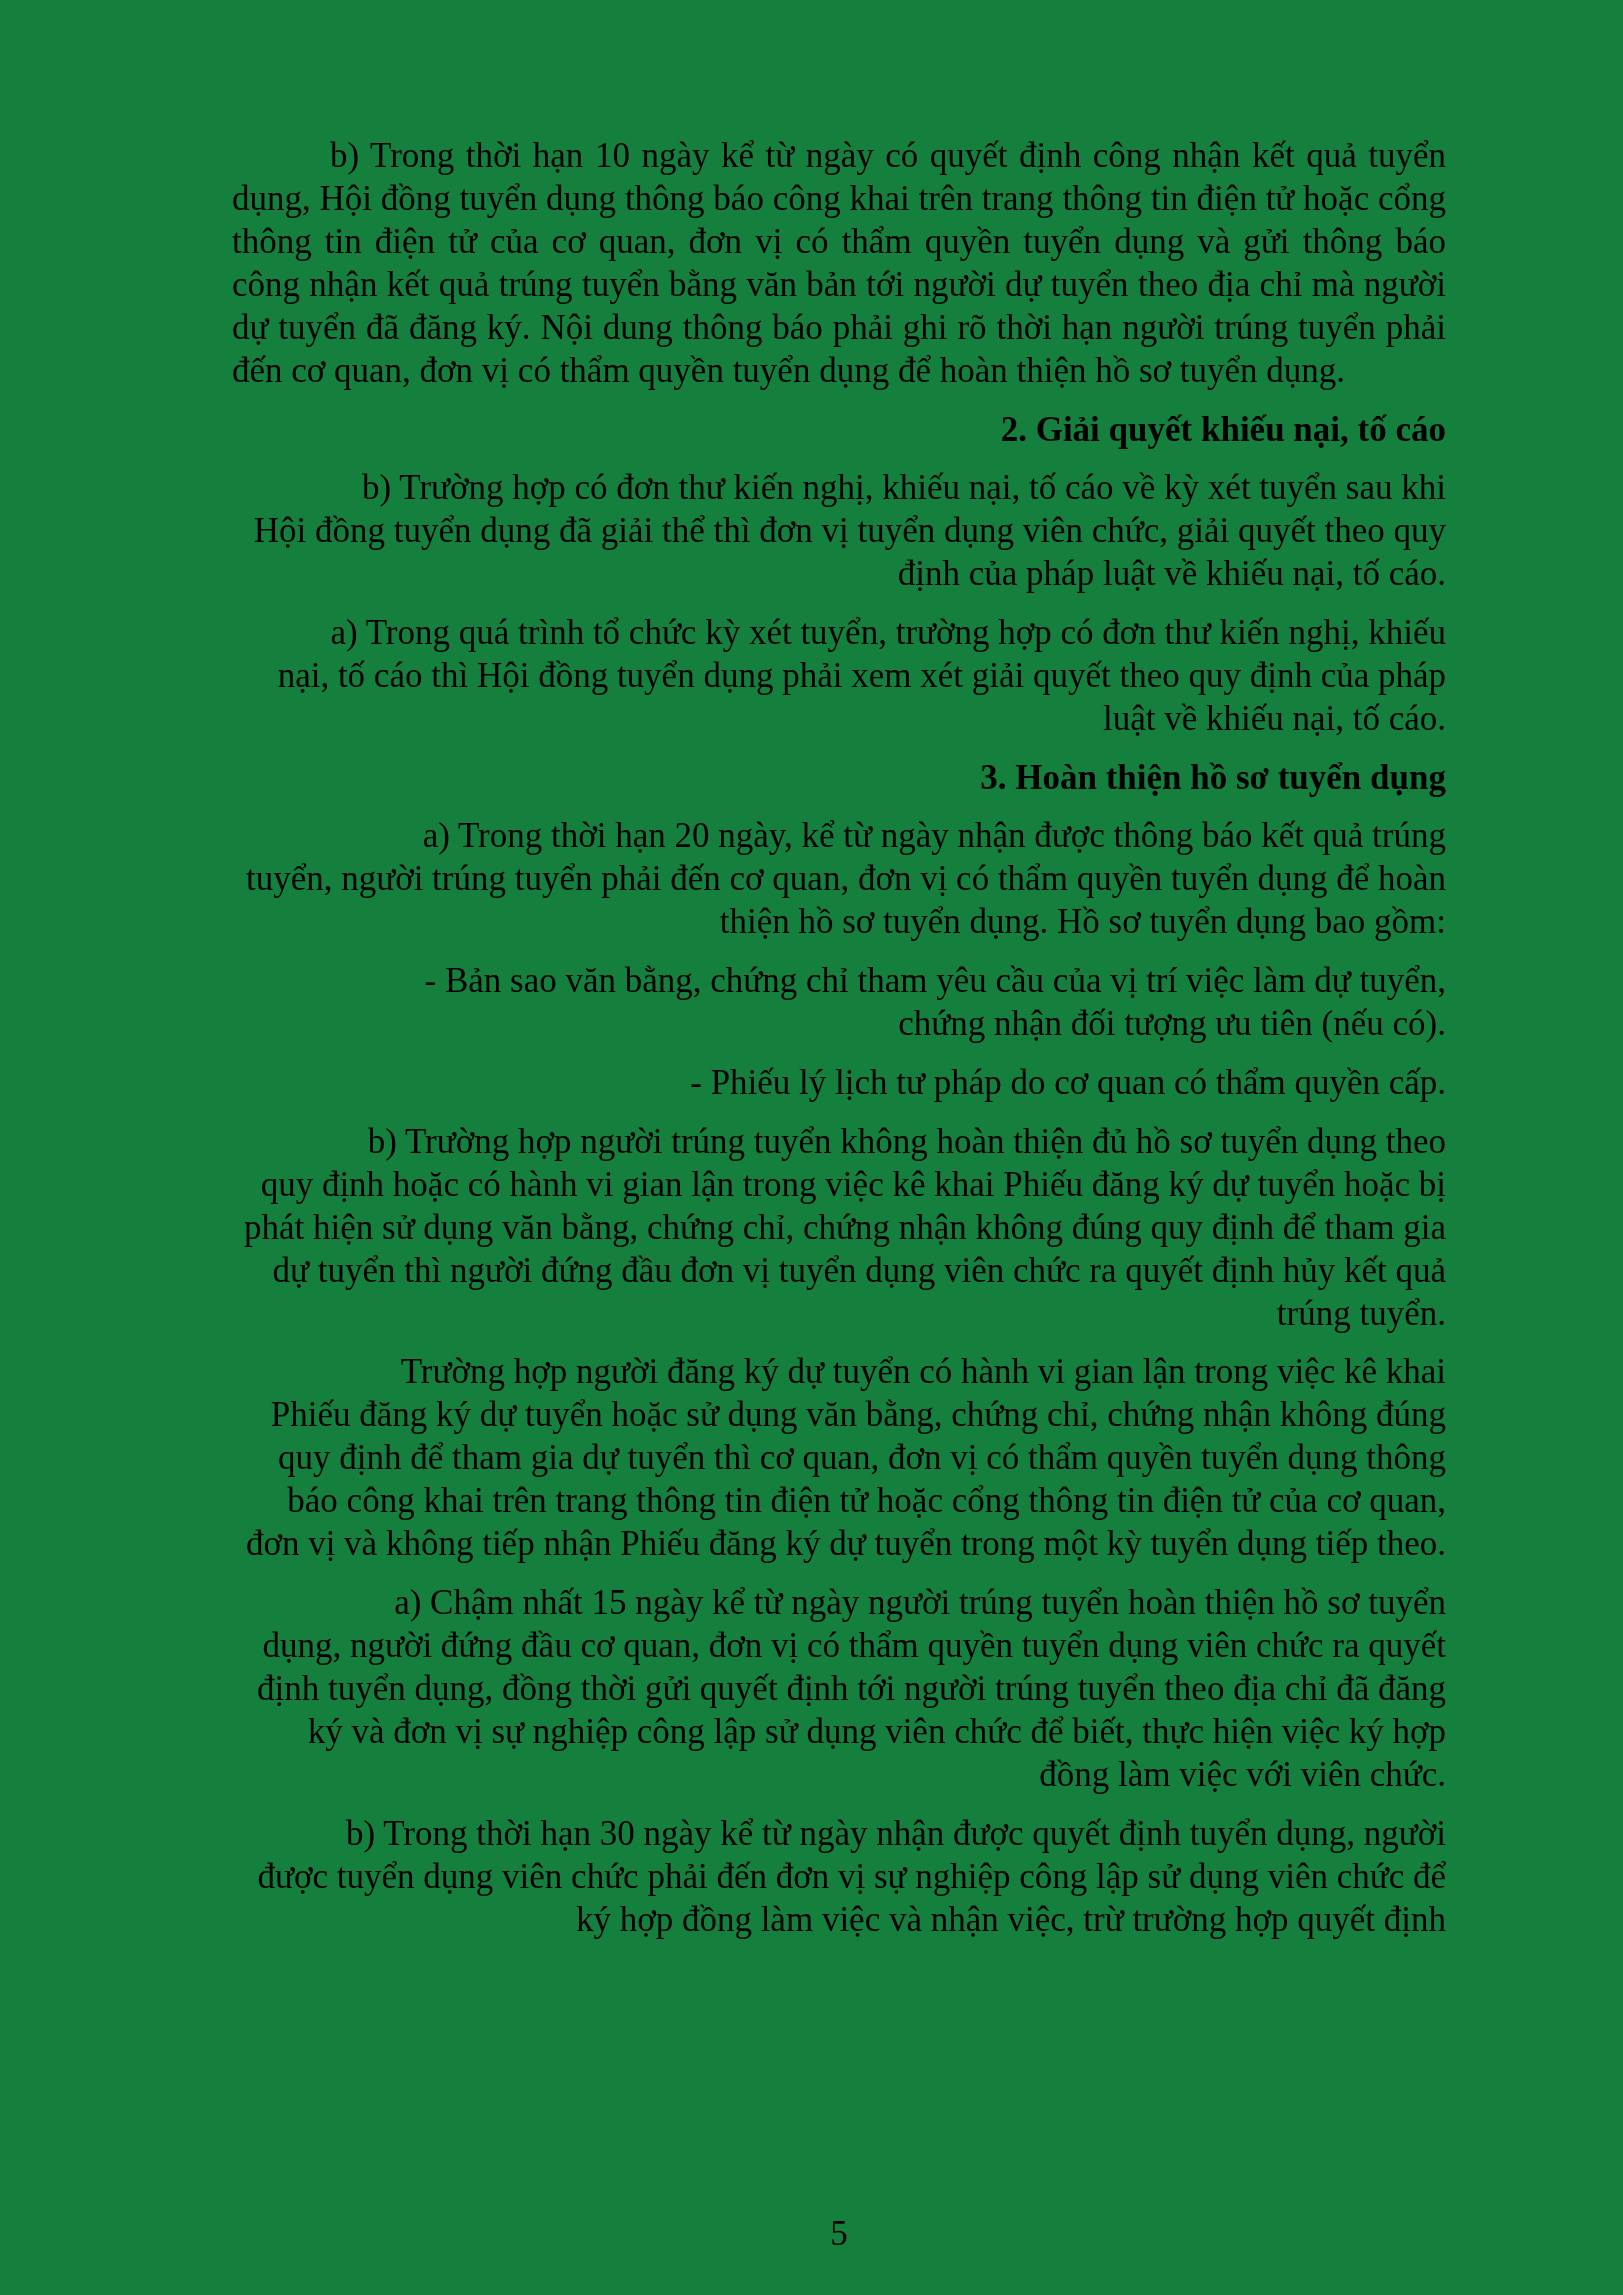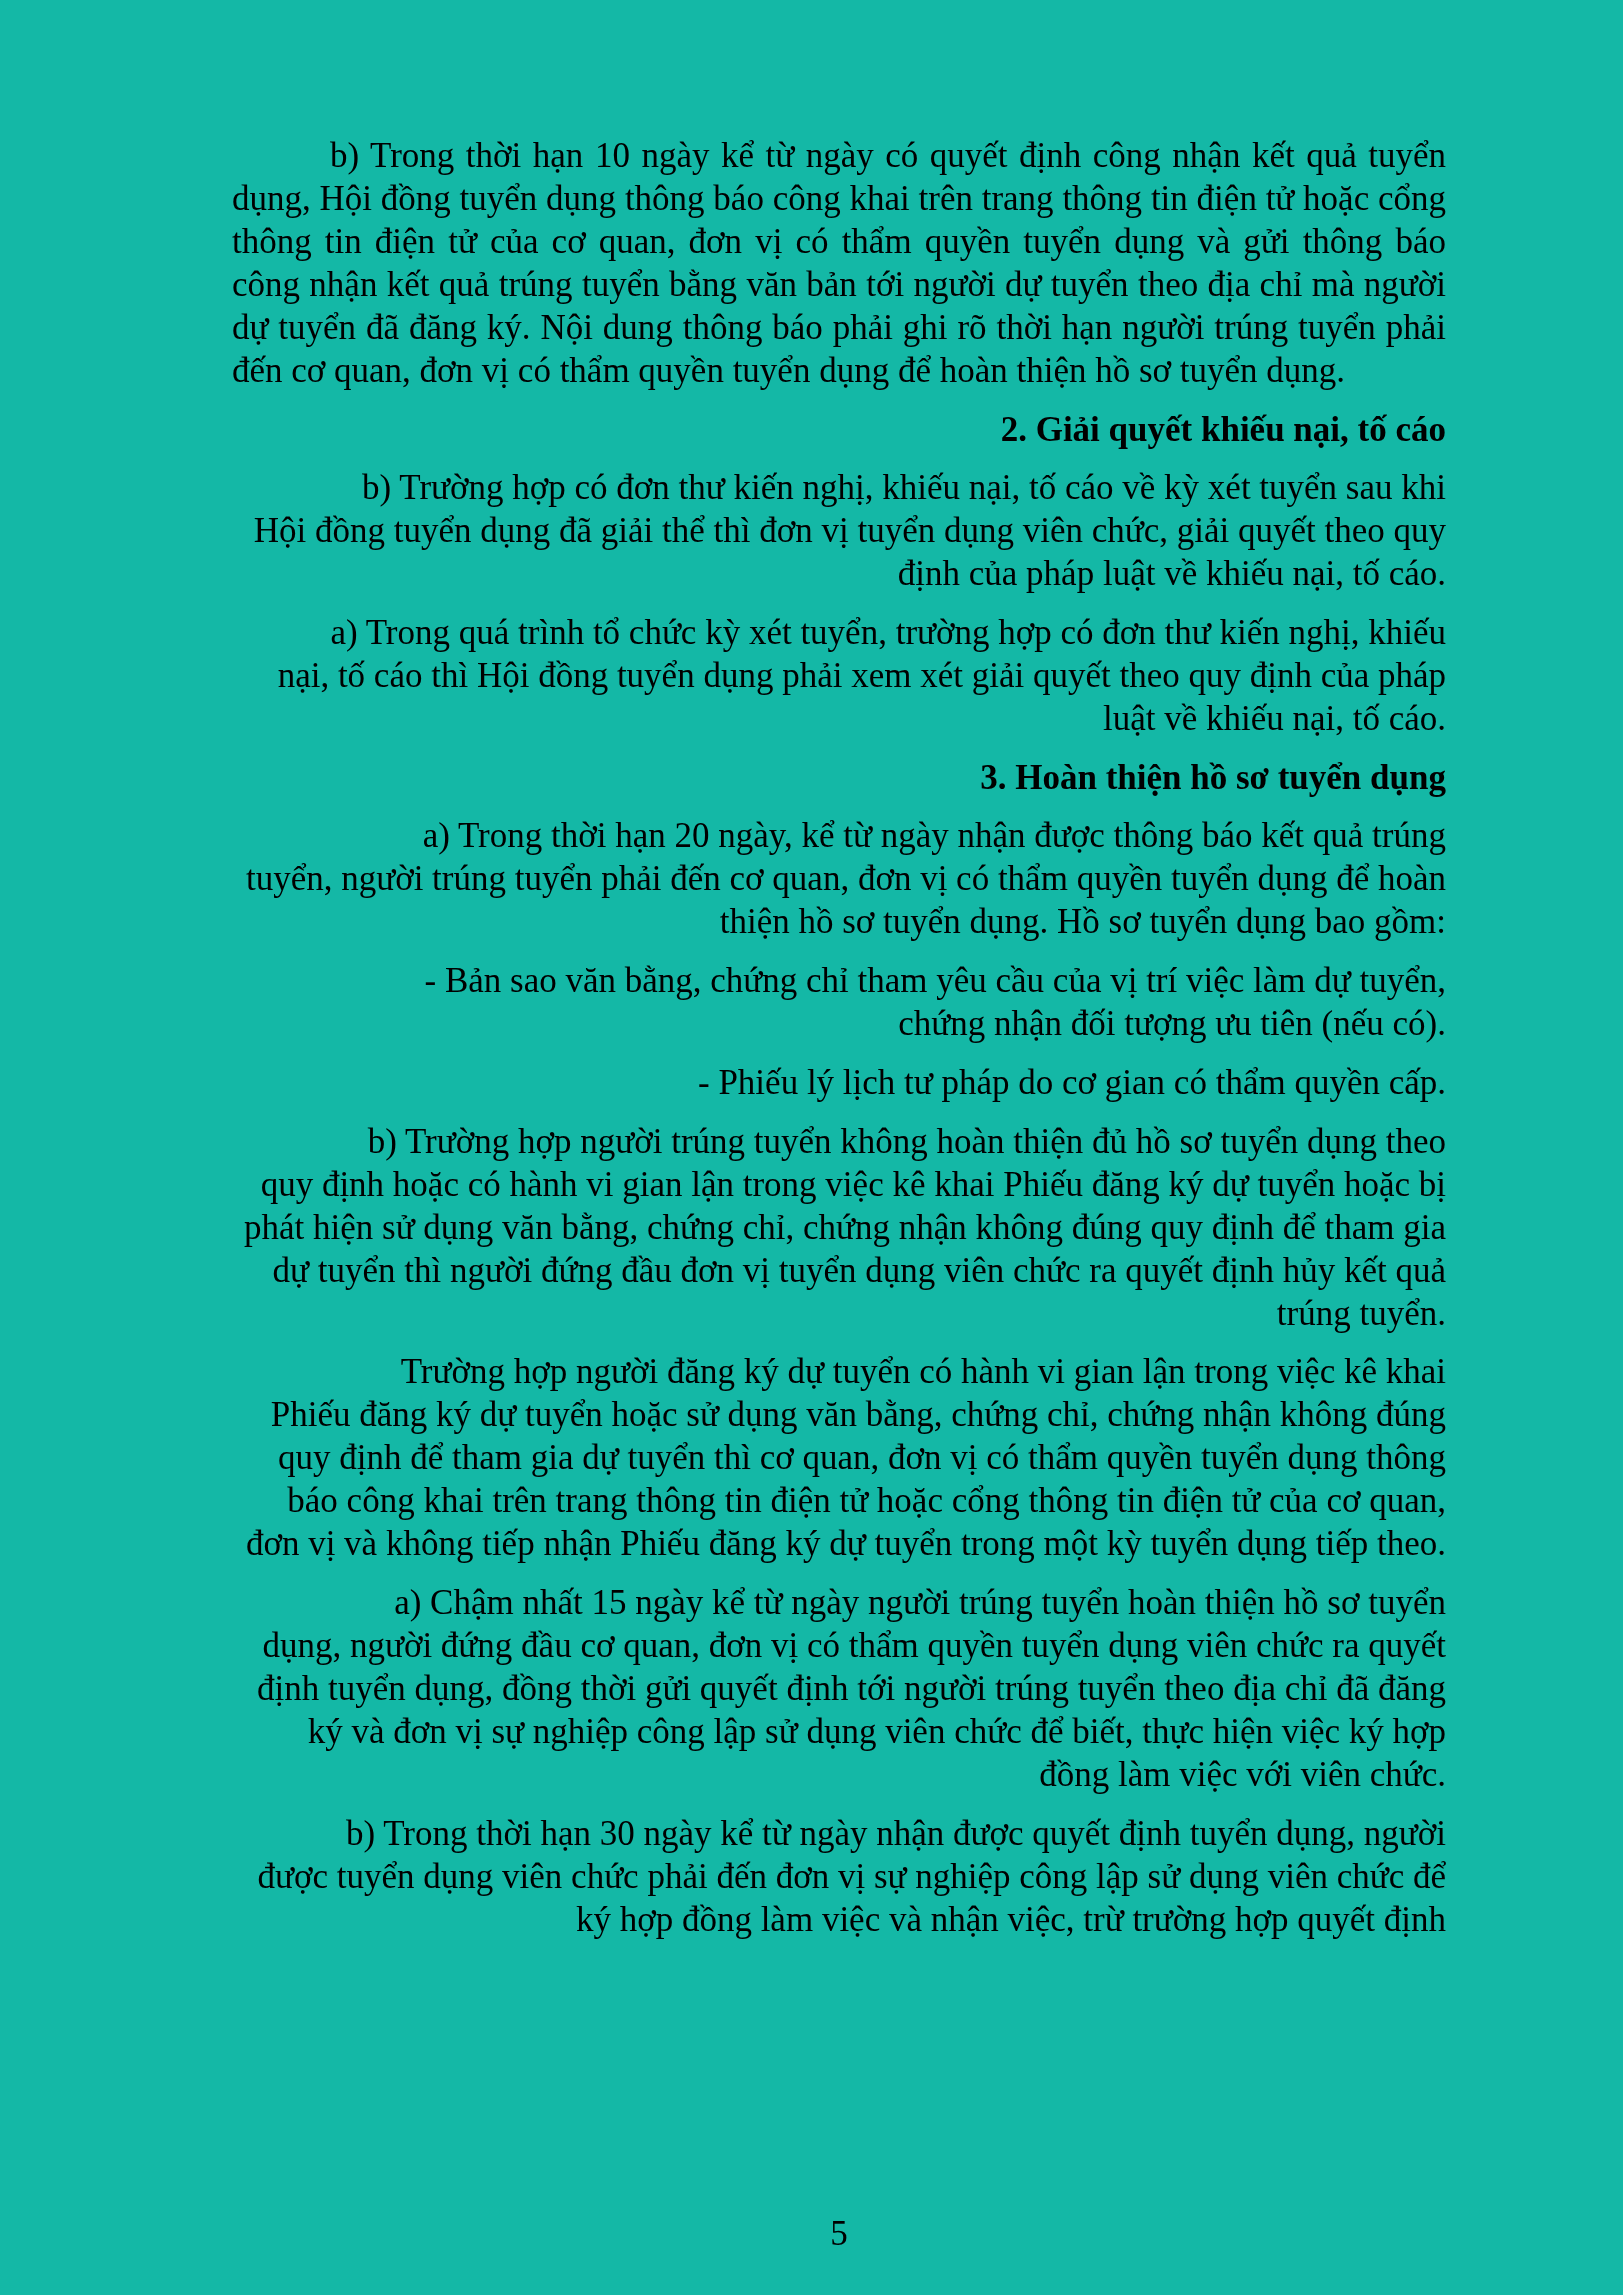--- a/index.html
+++ b/index.html
@@ -4,21 +4,21 @@
 <style>
   html, body {
     margin: 0;
     padding: 0;
     background: #ffffff;
   }
   .page {
     position: relative;
     width: 1623px;
     height: 2295px;
-    background: #14b8a6;
+    background: #15803d;
     color: #000000;
     font-family: "Liberation Serif", "DejaVu Serif", serif;
     overflow: hidden;
   }
   .content {
     position: absolute;
     left: 232px;
     top: 134px;
     width: 1214px;
   }
@@ -54,21 +54,21 @@
 <div class="page">
   <div class="content">
 
   <p class="block paragraph">b) Trong thời hạn 10 ngày kể từ ngày có quyết định công nhận kết quả tuyển dụng, Hội đồng tuyển dụng thông báo công khai trên trang thông tin điện tử hoặc cổng thông tin điện tử của cơ quan, đơn vị có thẩm quyền tuyển dụng và gửi thông báo công nhận kết quả trúng tuyển bằng văn bản tới người dự tuyển theo địa chỉ mà người dự tuyển đã đăng ký. Nội dung thông báo phải ghi rõ thời hạn người trúng tuyển phải đến cơ quan, đơn vị có thẩm quyền tuyển dụng để hoàn thiện hồ sơ tuyển dụng.</p>
       <h3 class="block heading">2. Giải quyết khiếu nại, tố cáo</h3>
       <p class="block paragraph">b) Trường hợp có đơn thư kiến nghị, khiếu nại, tố cáo về kỳ xét tuyển sau khi Hội đồng tuyển dụng đã giải thể thì đơn vị tuyển dụng viên chức, giải quyết theo quy định của pháp luật về khiếu nại, tố cáo.</p>
       <p class="block paragraph">a) Trong quá trình tổ chức kỳ xét tuyển, trường hợp có đơn thư kiến nghị, khiếu nại, tố cáo thì Hội đồng tuyển dụng phải xem xét giải quyết theo quy định của pháp luật về khiếu nại, tố cáo.</p>
       <h3 class="block heading">3. Hoàn thiện hồ sơ tuyển dụng</h3>
       <p class="block paragraph">a) Trong thời hạn 20 ngày, kể từ ngày nhận được thông báo kết quả trúng tuyển, người trúng tuyển phải đến cơ quan, đơn vị có thẩm quyền tuyển dụng để hoàn thiện hồ sơ tuyển dụng. Hồ sơ tuyển dụng bao gồm:</p>
       <p class="block list_item">- Bản sao văn bằng, chứng chỉ tham yêu cầu của vị trí việc làm dự tuyển, chứng nhận đối tượng ưu tiên (nếu có).</p>
-      <p class="block list_item">- Phiếu lý lịch tư pháp do cơ gian có thẩm quyền cấp.</p>
+      <p class="block list_item">- Phiếu lý lịch tư pháp do cơ quan có thẩm quyền cấp.</p>
       <p class="block paragraph">b) Trường hợp người trúng tuyển không hoàn thiện đủ hồ sơ tuyển dụng theo quy định hoặc có hành vi gian lận trong việc kê khai Phiếu đăng ký dự tuyển hoặc bị phát hiện sử dụng văn bằng, chứng chỉ, chứng nhận không đúng quy định để tham gia dự tuyển thì người đứng đầu đơn vị tuyển dụng viên chức ra quyết định hủy kết quả trúng tuyển.</p>
       <p class="block paragraph">Trường hợp người đăng ký dự tuyển có hành vi gian lận trong việc kê khai Phiếu đăng ký dự tuyển hoặc sử dụng văn bằng, chứng chỉ, chứng nhận không đúng quy định để tham gia dự tuyển thì cơ quan, đơn vị có thẩm quyền tuyển dụng thông báo công khai trên trang thông tin điện tử hoặc cổng thông tin điện tử của cơ quan, đơn vị và không tiếp nhận Phiếu đăng ký dự tuyển trong một kỳ tuyển dụng tiếp theo.</p>
       <p class="block paragraph">a) Chậm nhất 15 ngày kể từ ngày người trúng tuyển hoàn thiện hồ sơ tuyển dụng, người đứng đầu cơ quan, đơn vị có thẩm quyền tuyển dụng viên chức ra quyết định tuyển dụng, đồng thời gửi quyết định tới người trúng tuyển theo địa chỉ đã đăng ký và đơn vị sự nghiệp công lập sử dụng viên chức để biết, thực hiện việc ký hợp đồng làm việc với viên chức.</p>
       <p class="block paragraph">b) Trong thời hạn 30 ngày kể từ ngày nhận được quyết định tuyển dụng, người được tuyển dụng viên chức phải đến đơn vị sự nghiệp công lập sử dụng viên chức để ký hợp đồng làm việc và nhận việc, trừ trường hợp quyết định</p>
     </div>
   <div class="page-number">5</div>
 </div>
 
 
 </body></html>

